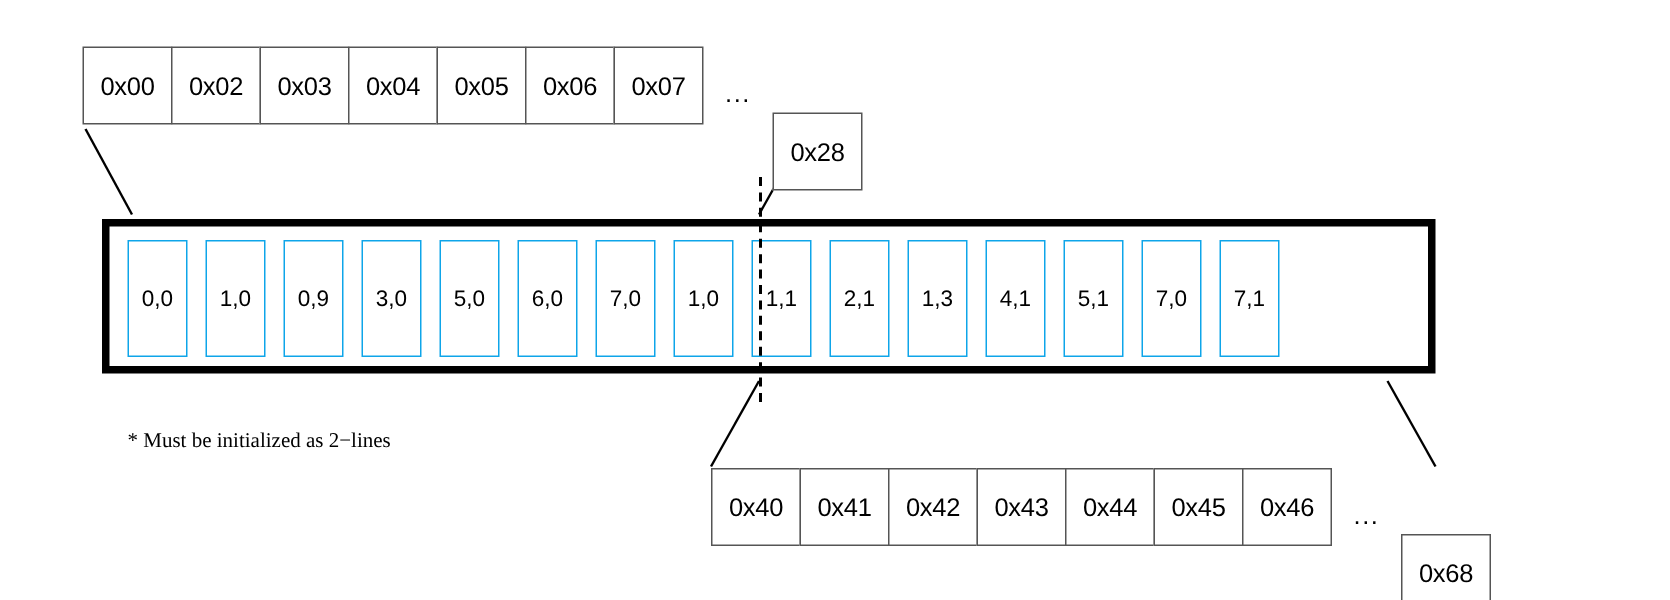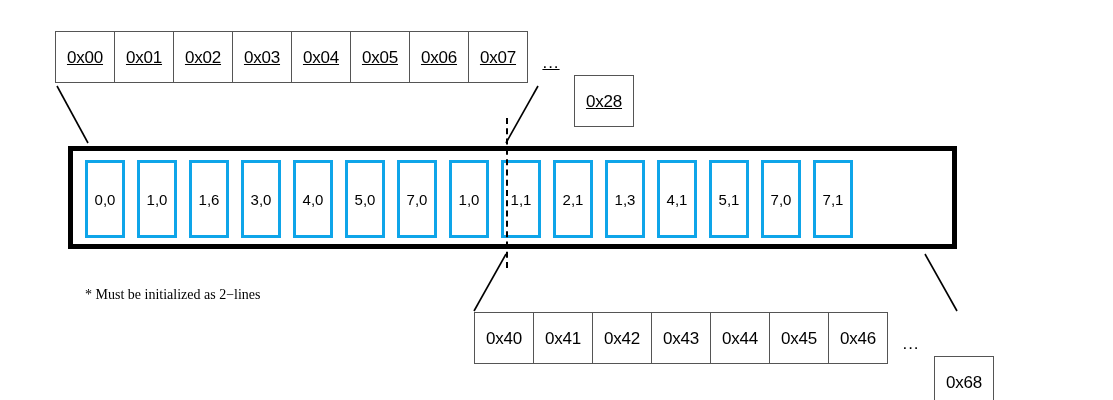--- a/index.html
+++ b/index.html
@@ -70,21 +70,21 @@
     position: absolute;
     left: 85px;
     top: 160px;
     display: flex;
     gap: 12px;
   }
   .way-cell {
     box-sizing: border-box;
     width: 40px;
     height: 78px;
-    border: 3px solid #0ea5e9;
+    border: 1px solid #0ea5e9;
     background: #ffffff;
     display: flex;
     align-items: center;
     justify-content: center;
     font-size: 15px;
     line-height: 1;
   }
 
   
   #split-dash {
@@ -122,42 +122,41 @@
 
 <div id="canvas">
 
   <svg id="leaders" viewBox="0 0 1113 400" xmlns="http://www.w3.org/2000/svg">
     <line x1="57" y1="86" x2="88" y2="143" stroke="#000000" stroke-width="1.6"></line>
     <line x1="506" y1="143" x2="538" y2="86" stroke="#000000" stroke-width="1.6"></line>
     <line x1="506" y1="254" x2="474" y2="311" stroke="#000000" stroke-width="1.6"></line>
     <line x1="925" y1="254" x2="957" y2="311" stroke="#000000" stroke-width="1.6"></line>
   </svg>
 
-  <div class="addr-strip" id="top-strip" style="left:55px; top:31px;text-decoration:underline;">
+  <div class="addr-strip" id="top-strip" style="left:55px; top:31px;">
     <div class="addr-cell">0x00</div>
-    <div class="addr-cell">0x01</div>
     <div class="addr-cell">0x02</div>
     <div class="addr-cell">0x03</div>
     <div class="addr-cell">0x04</div>
     <div class="addr-cell">0x05</div>
     <div class="addr-cell">0x06</div>
     <div class="addr-cell">0x07</div>
     <div class="ellipsis">...</div>
     <div class="addr-cell detached">0x28</div>
   </div>
 
   <div id="main-box"></div>
 
   <div id="main-cells">
     <div class="way-cell">0,0</div>
     <div class="way-cell">1,0</div>
-    <div class="way-cell">1,6</div>
+    <div class="way-cell">0,9</div>
     <div class="way-cell">3,0</div>
-    <div class="way-cell">4,0</div>
     <div class="way-cell">5,0</div>
+    <div class="way-cell">6,0</div>
     <div class="way-cell">7,0</div>
     <div class="way-cell">1,0</div>
     <div class="way-cell">1,1</div>
     <div class="way-cell">2,1</div>
     <div class="way-cell">1,3</div>
     <div class="way-cell">4,1</div>
     <div class="way-cell">5,1</div>
     <div class="way-cell">7,0</div>
     <div class="way-cell">7,1</div>
   </div>

